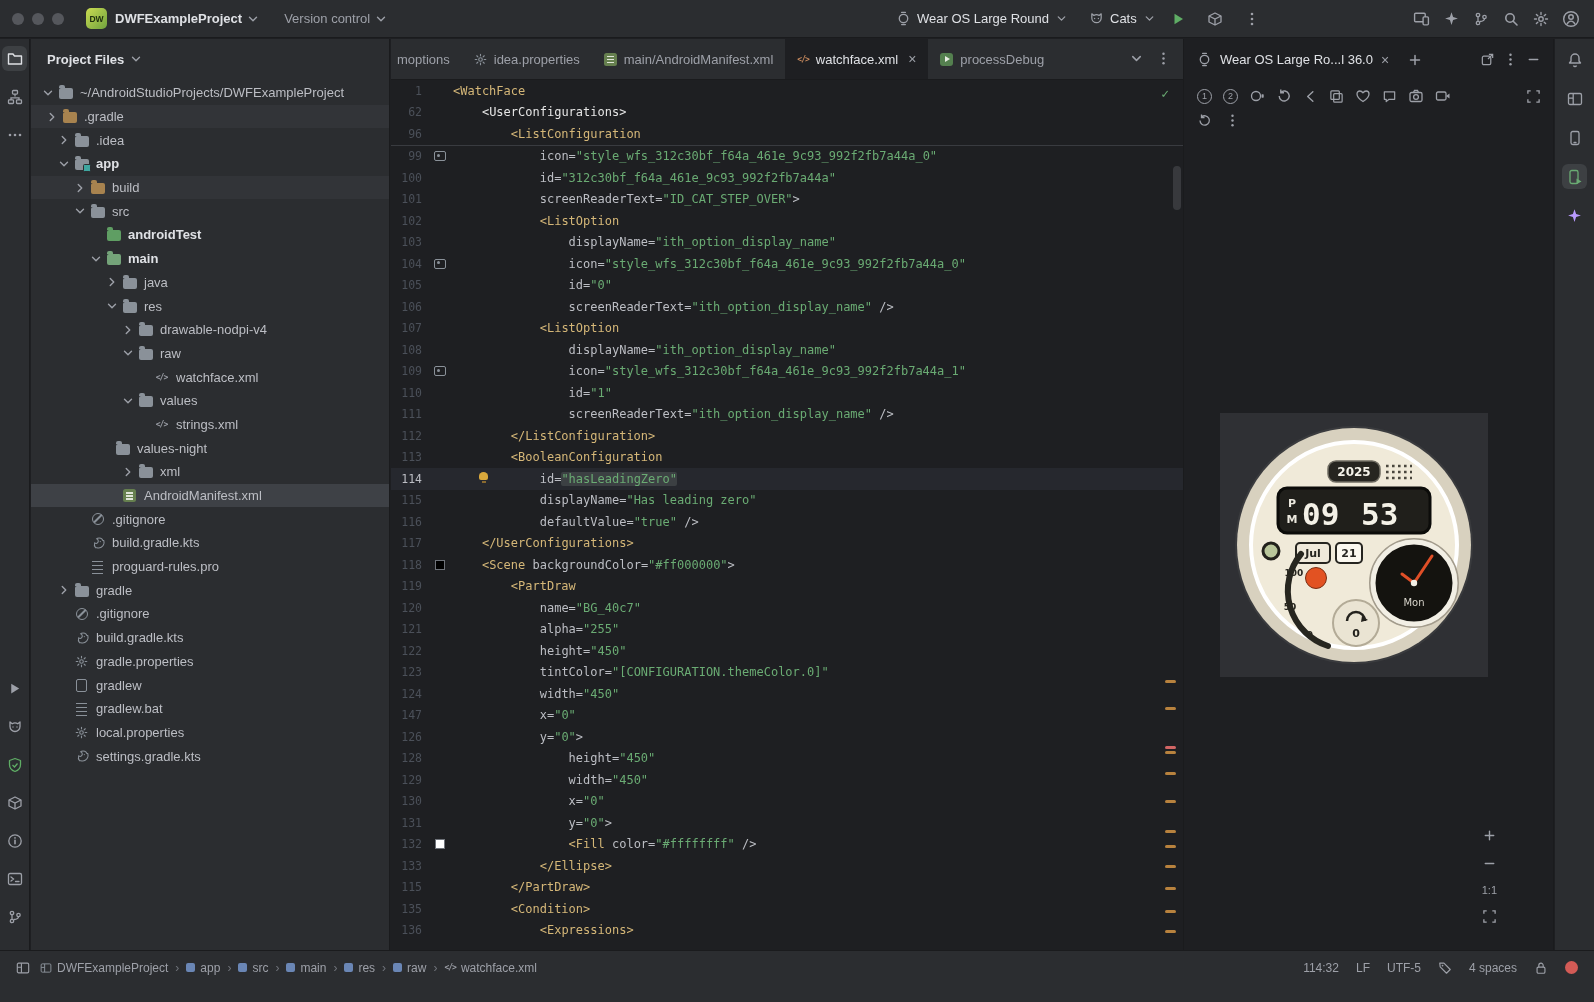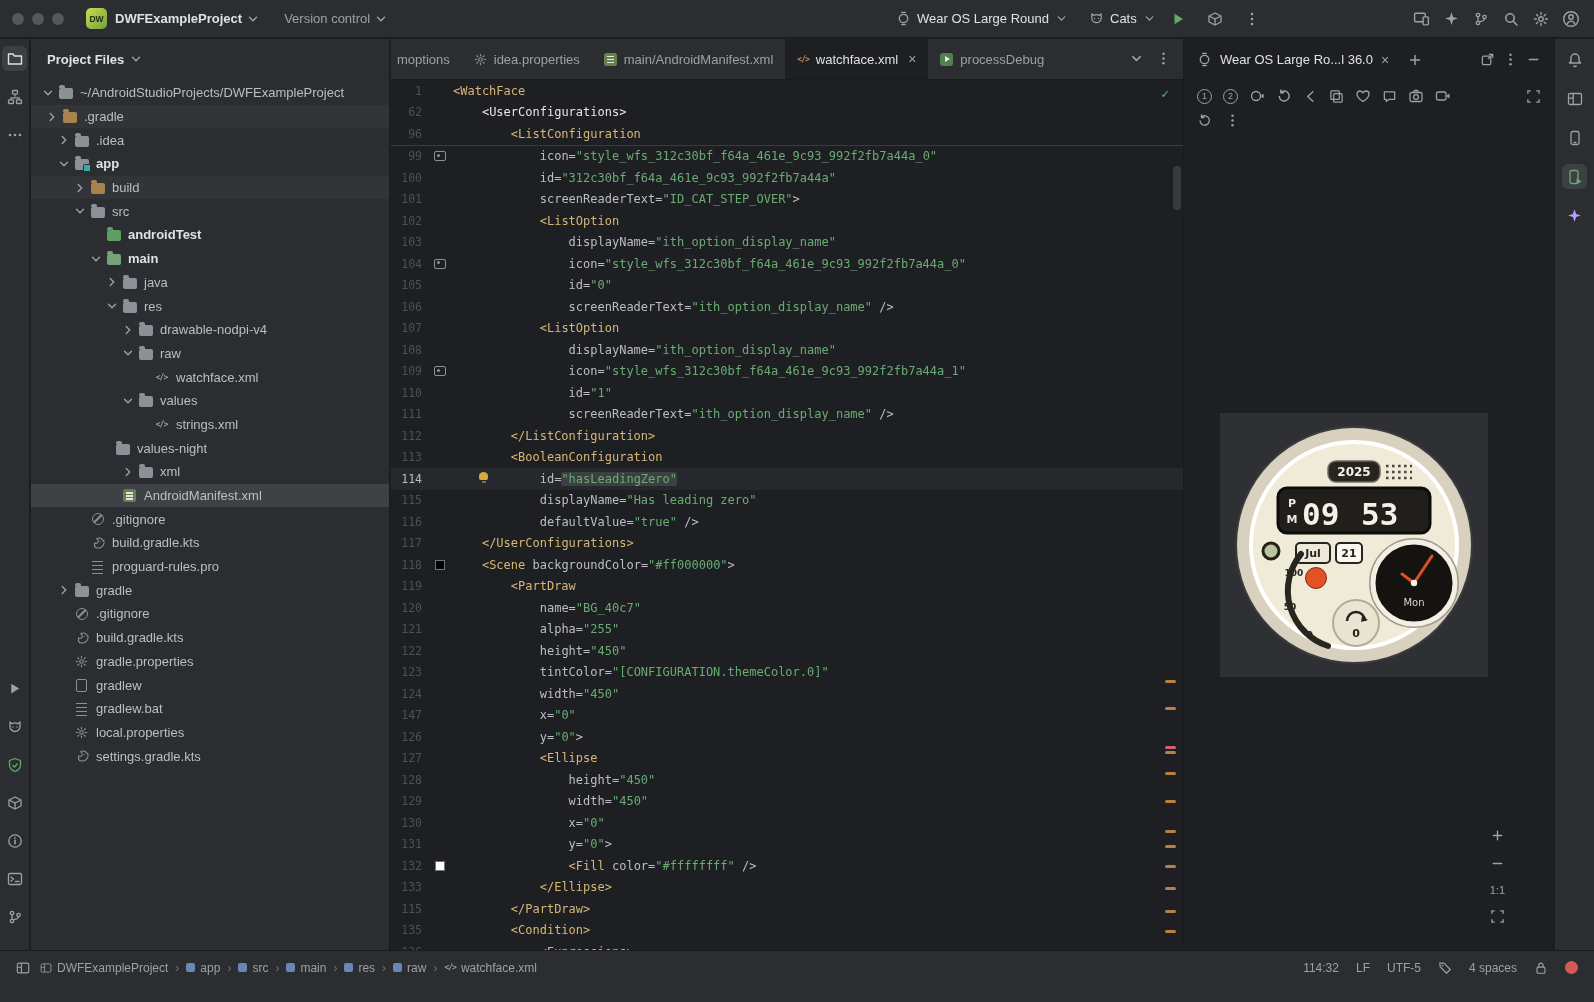--- a/index.html
+++ b/index.html
@@ -83,21 +83,21 @@
 
 .rd{position:absolute;left:1185px;top:39px;bottom:52px;width:369px;background:#1e1f22;border-right:1px solid #1a1b1d}
 .rd-h{height:41px;display:flex;align-items:center;padding:0 12px;gap:8px;color:#dfe1e5}
 .rd-h .sp{flex:1}
 .rd-x{color:#9da0a8;font-size:14px}
 .rd-tools{display:flex;align-items:center;gap:11px;padding:8px 12px 2px;color:#9da0a8}
 .rd-tools .sp{flex:1}
 .rd-tools2{display:flex;align-items:center;gap:13px;padding:7px 12px;color:#9da0a8}
 .circnum{width:15px;height:15px;border:1.2px solid #9da0a8;border-radius:50%;font-size:9px;display:flex;align-items:center;justify-content:center;flex:none}
 .rd-preview{position:absolute;left:35px;top:374px;width:268px;height:264px;background:#2f3034;display:flex;align-items:center;justify-content:center}
-.rd-zoom{position:absolute;right:48px;bottom:26px;display:flex;flex-direction:column;align-items:center;gap:13px;color:#9da0a8;font-size:11px}
+.rd-zoom{position:absolute;right:56px;bottom:26px;display:flex;flex-direction:column;align-items:center;gap:13px;color:#9da0a8;font-size:11px}
 
 .right-strip{position:absolute;left:1555px;top:39px;bottom:52px;width:39px;background:#2b2d30;display:flex;flex-direction:column;align-items:center;padding-top:8px}
 .right-strip .strip-btn{margin-bottom:14px}
 .strip-btn.act{background:#3d4043;color:#6aab73}
 
 .statusbar{position:absolute;left:0;right:0;bottom:0;height:52px;background:#2b2d30;border-top:1px solid #1a1b1d}
 .sb-row{height:33px;display:flex;align-items:center;padding:0 16px;color:#9da0a8;font-size:12px}
 .crumbs{display:flex;align-items:center;margin-left:10px}
 .crumb{display:flex;align-items:center;gap:5px}
 .csep{color:#6f737a;margin:0 7px}
@@ -893,25 +893,20 @@
         </div>
         <div class="cl">
           <span class="cl-num">147</span>
           <span class="cl-g"></span>
           <span class="cl-code"><span style="color: rgb(188, 190, 196);">            </span><span style="color: rgb(188, 190, 196);">x</span><span style="color: rgb(188, 190, 196);">=</span><span style="color: rgb(106, 171, 115);">"0"</span></span>
         </div>
         <div class="cl">
           <span class="cl-num">126</span>
           <span class="cl-g"></span>
           <span class="cl-code"><span style="color: rgb(188, 190, 196);">            </span><span style="color: rgb(188, 190, 196);">y</span><span style="color: rgb(188, 190, 196);">=</span><span style="color: rgb(106, 171, 115);">"0"</span><span style="color: rgb(188, 190, 196);">&gt;</span></span>
-        </div>
-        <div class="cl">
-          <span class="cl-num">127</span>
-          <span class="cl-g"></span>
-          <span class="cl-code"><span style="color: rgb(188, 190, 196);">            </span><span style="color: rgb(213, 183, 120);">&lt;Ellipse</span></span>
         </div>
         <div class="cl">
           <span class="cl-num">128</span>
           <span class="cl-g"></span>
           <span class="cl-code"><span style="color: rgb(188, 190, 196);">                </span><span style="color: rgb(188, 190, 196);">height</span><span style="color: rgb(188, 190, 196);">=</span><span style="color: rgb(106, 171, 115);">"450"</span></span>
         </div>
         <div class="cl">
           <span class="cl-num">129</span>
           <span class="cl-g"></span>
           <span class="cl-code"><span style="color: rgb(188, 190, 196);">                </span><span style="color: rgb(188, 190, 196);">width</span><span style="color: rgb(188, 190, 196);">=</span><span style="color: rgb(106, 171, 115);">"450"</span></span>

